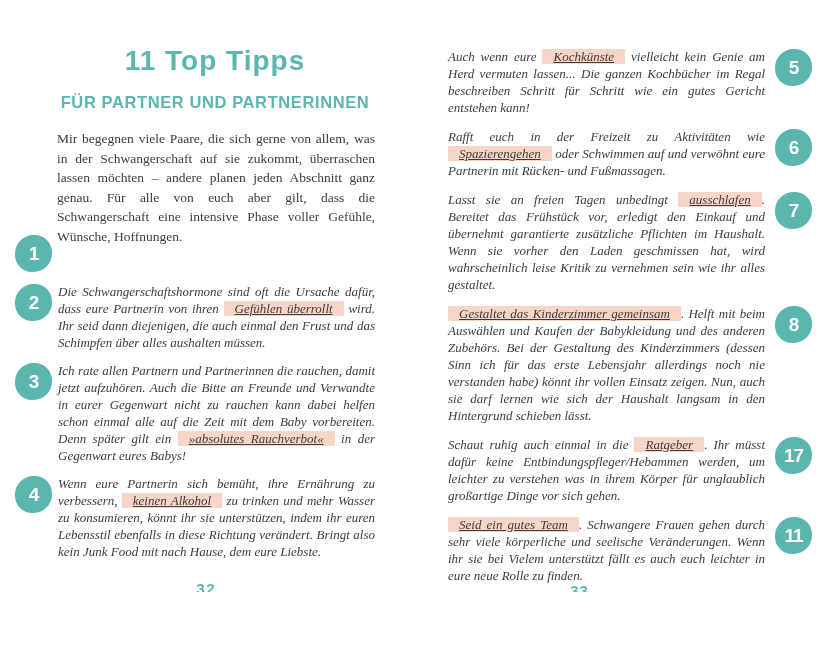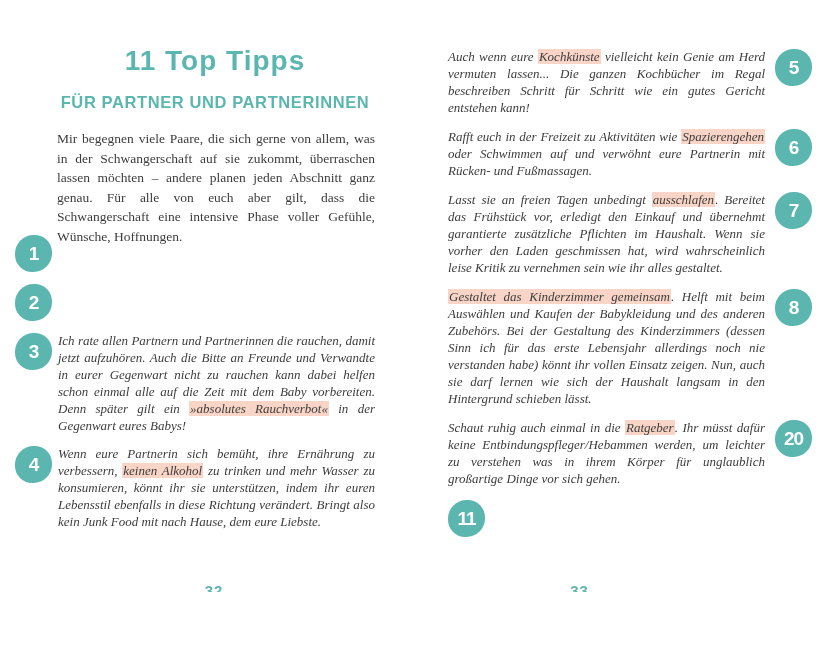--- a/index.html
+++ b/index.html
@@ -45,48 +45,49 @@
     color:#ffffff;font-family:"Liberation Sans", sans-serif;font-weight:bold;
     font-size:19px;display:flex;align-items:center;justify-content:center;
     letter-spacing:-1px;
   }
   .tip-text{
     flex:1 1 auto;
     font-style:italic;font-size:13px;line-height:17px;text-align:justify;
   }
   .hl{
     background:var(--hl);
-    padding:0 1px;
-    box-decoration-break:clone;-webkit-box-decoration-break:clone;
+    padding:0 11px;
+    box-decoration-break:clone;text-decoration:underline;-webkit-box-decoration-break:clone;
   }
   .pagenum{
     position:absolute;top:582px;
     font-family:"Liberation Sans", sans-serif;font-weight:bold;
     font-size:15px;color:var(--teal);letter-spacing:1px;text-align:center;
   }
-  .pagenum-left{left:55px;width:318px;}
+  .pagenum-left{left:47px;width:318px;font-family:Liberation Mono, monospace;}
   .pagenum-right{left:421px;width:317px;}
 </style>
 </head>
 <body>
 
 <div class="spread">
 
   <div>
     <div class="title-block">
       <div class="title-line1">11 Top Tipps</div>
       <div class="title-line2">FÜR PARTNER UND PARTNERINNEN</div>
     </div>
     <p class="intro">Mir begegnen viele Paare, die sich gerne von allem, was in der Schwangerschaft auf sie zukommt, überraschen lassen möchten – andere planen jeden Abschnitt ganz genau. Für alle von euch aber gilt, dass die Schwangerschaft eine intensive Phase voller Gefühle, Wünsche, Hoffnungen.</p>
     <div class="tips-col tips-left">
         <div class="tip-row">
           <div class="badge">1</div>
         </div>
         <div class="tip-row">
           <div class="badge">2</div>
+          <p class="tip-text"><span>Die Schwangerschaftshormone sind oft die Ursache dafür, dass eure Partnerin von ihren </span><span class="hl">Gefühlen überrollt</span><span> wird. Ihr seid dann diejenigen, die auch einmal den Frust und das Schimpfen über alles aushalten müssen.</span></p>
         </div>
         <div class="tip-row">
           <div class="badge">3</div>
           <p class="tip-text"><span>Ich rate allen Partnern und Partnerinnen die rauchen, damit jetzt aufzuhören. Auch die Bitte an Freunde und Verwandte in eurer Gegenwart nicht zu rauchen kann dabei helfen schon einmal alle auf die Zeit mit dem Baby vorbereiten. Denn später gilt ein </span><span class="hl">»absolutes Rauchverbot«</span><span> in der Gegenwart eures Babys!</span></p>
         </div>
         <div class="tip-row">
           <div class="badge">4</div>
           <p class="tip-text"><span>Wenn eure Partnerin sich bemüht, ihre Ernährung zu verbessern, </span><span class="hl">keinen Alkohol</span><span> zu trinken und mehr Wasser zu konsumieren, könnt ihr sie unterstützen, indem ihr euren Lebensstil ebenfalls in diese Richtung verändert. Bringt also kein Junk Food mit nach Hause, dem eure Liebste.</span></p>
         </div>
       </div>
@@ -106,22 +107,23 @@
         <div class="tip-row">
           <p class="tip-text"><span>Lasst sie an freien Tagen unbedingt </span><span class="hl">ausschlafen</span><span>. Bereitet das Frühstück vor, erledigt den Einkauf und übernehmt garantierte zusätzliche Pflichten im Haushalt. Wenn sie vorher den Laden geschmissen hat, wird wahrscheinlich leise Kritik zu vernehmen sein wie ihr alles gestaltet.</span></p>
           <div class="badge">7</div>
         </div>
         <div class="tip-row">
           <p class="tip-text"><span class="hl">Gestaltet das Kinderzimmer gemeinsam</span><span>. Helft mit beim Auswählen und Kaufen der Babykleidung und des anderen Zubehörs. Bei der Gestaltung des Kinderzimmers (dessen Sinn ich für das erste Lebensjahr allerdings noch nie verstanden habe) könnt ihr vollen Einsatz zeigen. Nun, auch sie darf lernen wie sich der Haushalt langsam in den Hintergrund schieben lässt.</span></p>
           <div class="badge">8</div>
         </div>
         <div class="tip-row">
           <p class="tip-text"><span>Schaut ruhig auch einmal in die </span><span class="hl">Ratgeber</span><span>. Ihr müsst dafür keine Entbindungspfleger/Hebammen werden, um leichter zu verstehen was in ihrem Körper für unglaublich großartige Dinge vor sich gehen.</span></p>
-          <div class="badge">20</div>
+          <div class="badge">17</div>
         </div>
         <div class="tip-row">
+          <p class="tip-text"><span class="hl">Seid ein gutes Team</span><span>. Schwangere Frauen gehen durch sehr viele körperliche und seelische Veränderungen. Wenn ihr sie bei Vielem unterstützt fällt es auch euch leichter in eure neue Rolle zu finden.</span></p>
           <div class="badge">11</div>
         </div>
       </div>
     <div class="pagenum pagenum-right">33</div>
   </div>
 
 </div>
 
 </body></html>

